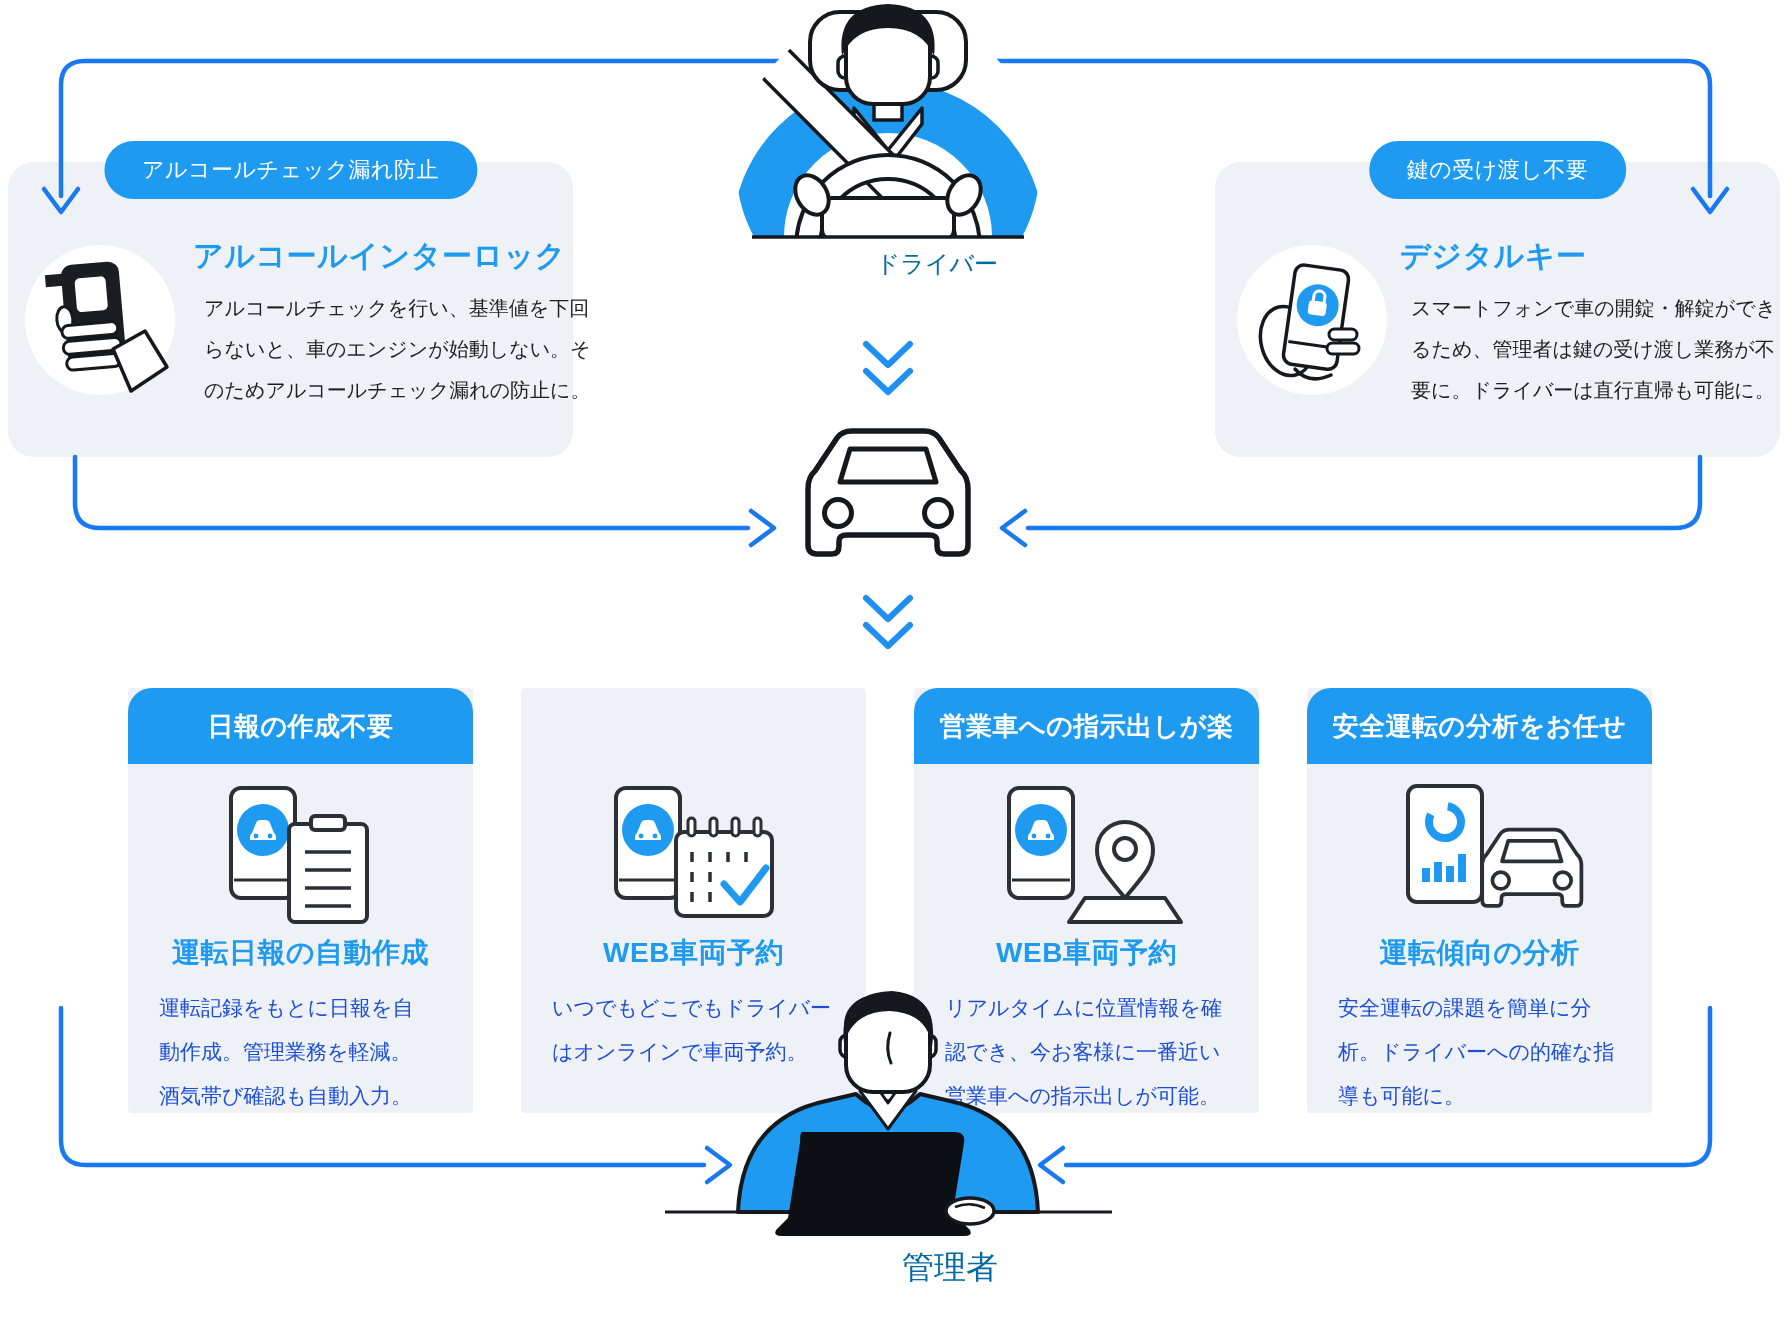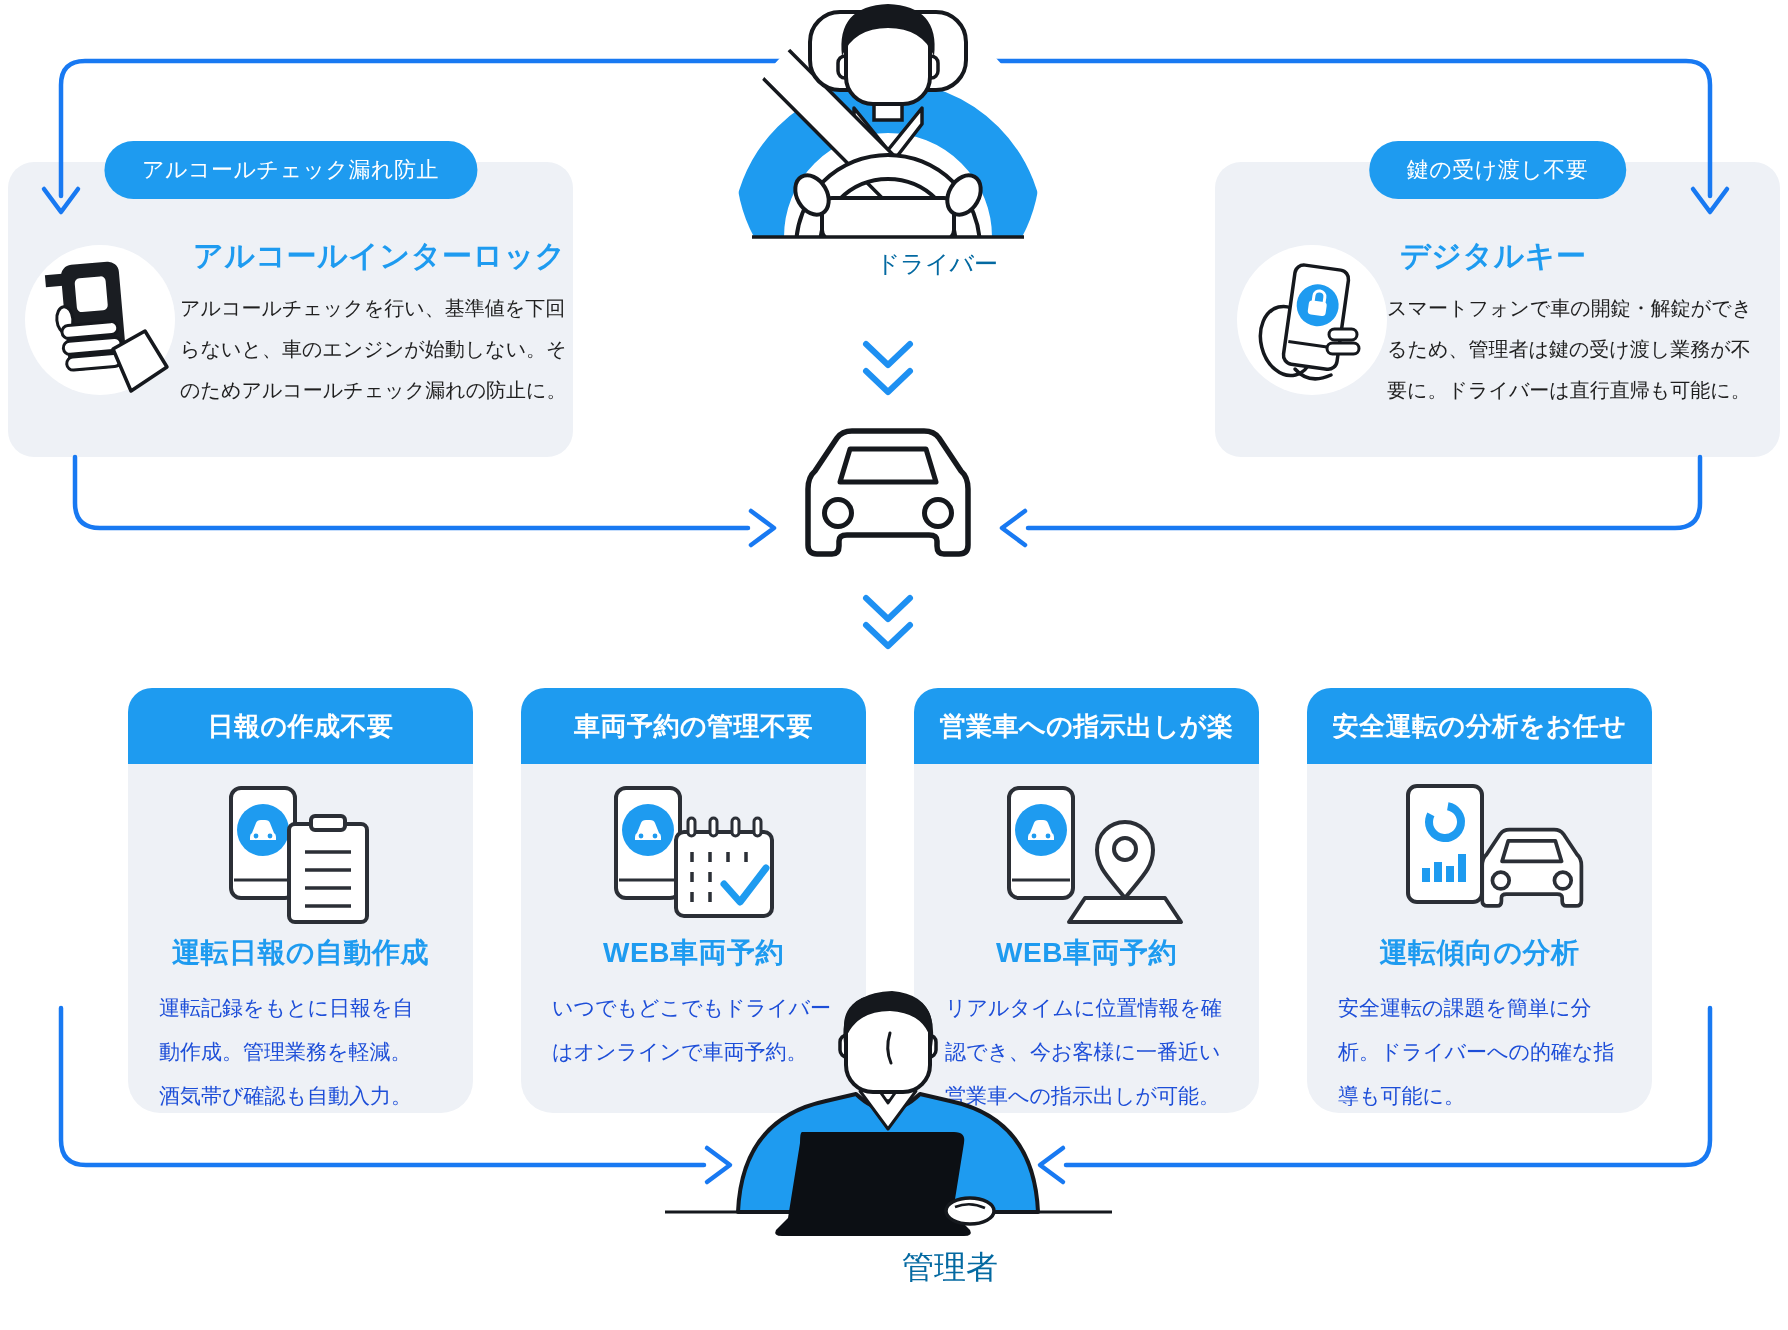--- a/index.html
+++ b/index.html
@@ -11,24 +11,24 @@
   .layer{position:absolute;left:0;top:0;pointer-events:none;}
   
   .top-card{position:absolute;top:162px;width:565px;height:295px;background:#EEF1F6;border-radius:26px;}
   .badge{
     position:absolute;top:-21px;left:50%;transform:translateX(-50%);
     height:58px;line-height:58px;padding:0 38px;background:#1E9BF0;color:#fff;
     font-size:22px;font-weight:500;border-radius:29px;white-space:nowrap;letter-spacing:.5px;
   }
   .tc-circle{position:absolute;left:17px;top:83px;width:150px;height:150px;border-radius:50%;background:#fff;}
   .tc-title{position:absolute;left:185px;top:74px;font-size:30px;font-weight:700;color:#1E9BF0;letter-spacing:.5px;}
-  .tc-desc{position:absolute;left:172px;top:126px;font-size:20px;line-height:41px;color:#1f1f1f;}
+  .tc-desc{position:absolute;left:196px;top:126px;font-size:20px;line-height:41px;color:#1f1f1f;}
   .line{display:block;white-space:pre;}
   
-  .bottom-card{position:absolute;top:688px;width:345px;height:425px;background:#EEF1F6;border-radius:32px;}
+  .bottom-card{position:absolute;top:688px;width:345px;height:425px;background:#EEF1F6;border-radius:4px;}
   .bc-header{height:76px;background:#1E9BF0;border-radius:24px 24px 0 0;color:#fff;
     font-size:26px;font-weight:600;text-align:center;line-height:76px;letter-spacing:.5px;}
   .bc-icon{position:absolute;left:50%;transform:translateX(-50%);top:92px;}
   .bc-title{position:absolute;left:0;width:100%;top:246px;text-align:center;
     font-size:28px;font-weight:700;color:#1E9BF0;letter-spacing:.5px;}
   .bc-desc{position:absolute;left:31px;top:298px;font-size:21px;line-height:44px;color:#1d4ed8;}
   
   .fig-label{position:absolute;width:220px;text-align:right;color:#0369a1;font-weight:500;}
   .label-driver{left:778px;top:248px;font-size:24px;}
   .label-manager{left:778px;top:1246px;font-size:32px;}
@@ -110,21 +110,20 @@
     </svg>
     <div class="bc-title">運転日報の自動作成</div>
     <div class="bc-desc">
       <span class="line">運転記録をもとに日報を自</span>
       <span class="line">動作成。管理業務を軽減。</span>
       <span class="line">酒気帯び確認も自動入力。</span>
     </div>
   </div>
 
   <div class="bottom-card" style="left:521px;">
-    <div class="bc-header">車両予約の管理不要</div>
     <svg class="bc-icon" width="260" height="150" viewBox="0 0 260 150">
       <use href="#phone-car" x="52" y="8"></use>
       <rect x="112" y="52" width="96" height="84" rx="8" fill="#fff" stroke="#2B2F36" stroke-width="4"></rect>
       <rect x="124" y="38" width="7" height="18" rx="3.5" fill="#fff" stroke="#2B2F36" stroke-width="3"></rect>
       <rect x="146" y="38" width="7" height="18" rx="3.5" fill="#fff" stroke="#2B2F36" stroke-width="3"></rect>
       <rect x="168" y="38" width="7" height="18" rx="3.5" fill="#fff" stroke="#2B2F36" stroke-width="3"></rect>
       <rect x="190" y="38" width="7" height="18" rx="3.5" fill="#fff" stroke="#2B2F36" stroke-width="3"></rect>
       <path d="M 128 72 V 82 M 146 72 V 82 M 164 72 V 82 M 182 72 V 82 M 128 92 V 102 M 146 92 V 102 M 128 112 V 122 M 146 112 V 122" stroke="#2B2F36" stroke-width="3.5"></path>
       <path d="M 160 104 L 176 122 L 202 88" fill="none" stroke="#1E9BF0" stroke-width="7" stroke-linecap="round" stroke-linejoin="round"></path>
     </svg>

